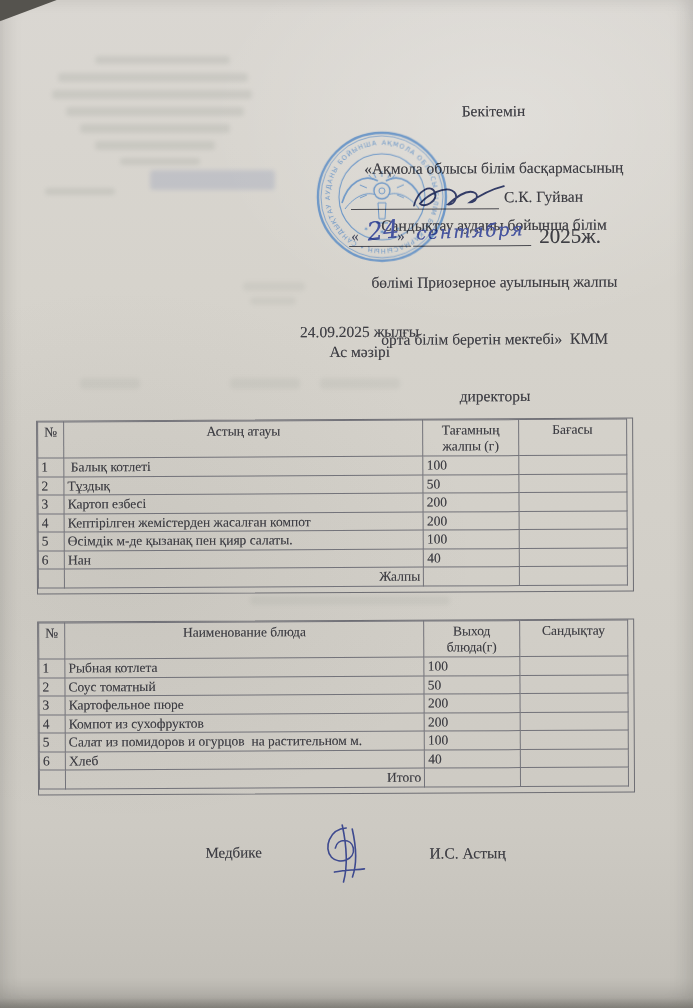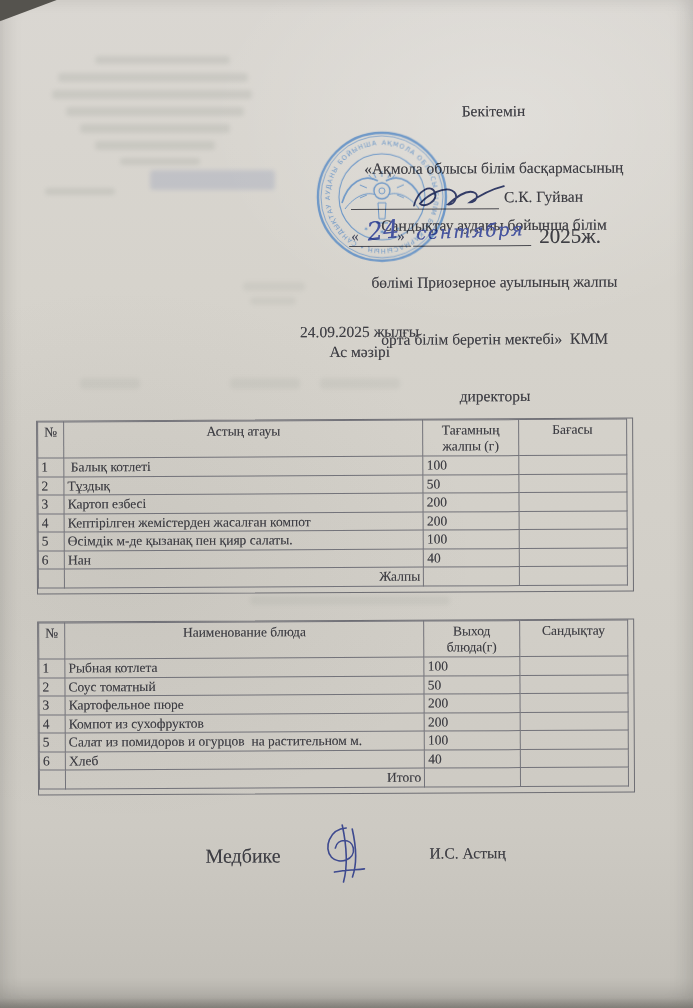--- a/index.html
+++ b/index.html
@@ -40,21 +40,21 @@
     font-weight:normal;text-shadow:0 0 0.6px rgba(62,62,68,0.5);}
   col.c-num{width:26px;} col.c-name{width:358px;} col.c-out{width:95px;} col.c-price{width:108px;}
   tr.hdr th{height:33px;text-align:center;vertical-align:top;line-height:16px;padding-top:2px;}
   tr.row td{height:17.5px;line-height:17px;}
   td.num{text-align:left;padding-left:6px;}
   td.name{text-align:left;padding-left:8px;white-space:pre-wrap;}
   td.out{}
   tr.total td{height:18px;}
   td.total-label{text-align:right;padding-right:5px;}
   
-  .footer-role{left:203px;top:844px;font-size:20px;text-align:center;}
+  .footer-role{left:203px;top:844px;font-size:15px;text-align:center;}
   .footer-name{left:427px;top:845px;font-size:15.5px;}
   .svgsig{position:absolute;}
   .bottom-edge{position:absolute;left:0;bottom:0;width:100%;height:10px;
     background:linear-gradient(180deg,rgba(80,78,72,0) 0%,rgba(80,78,72,0.35) 100%);}
 </style>
 </head>
 <body>
 
 <div class="sheet">
 

